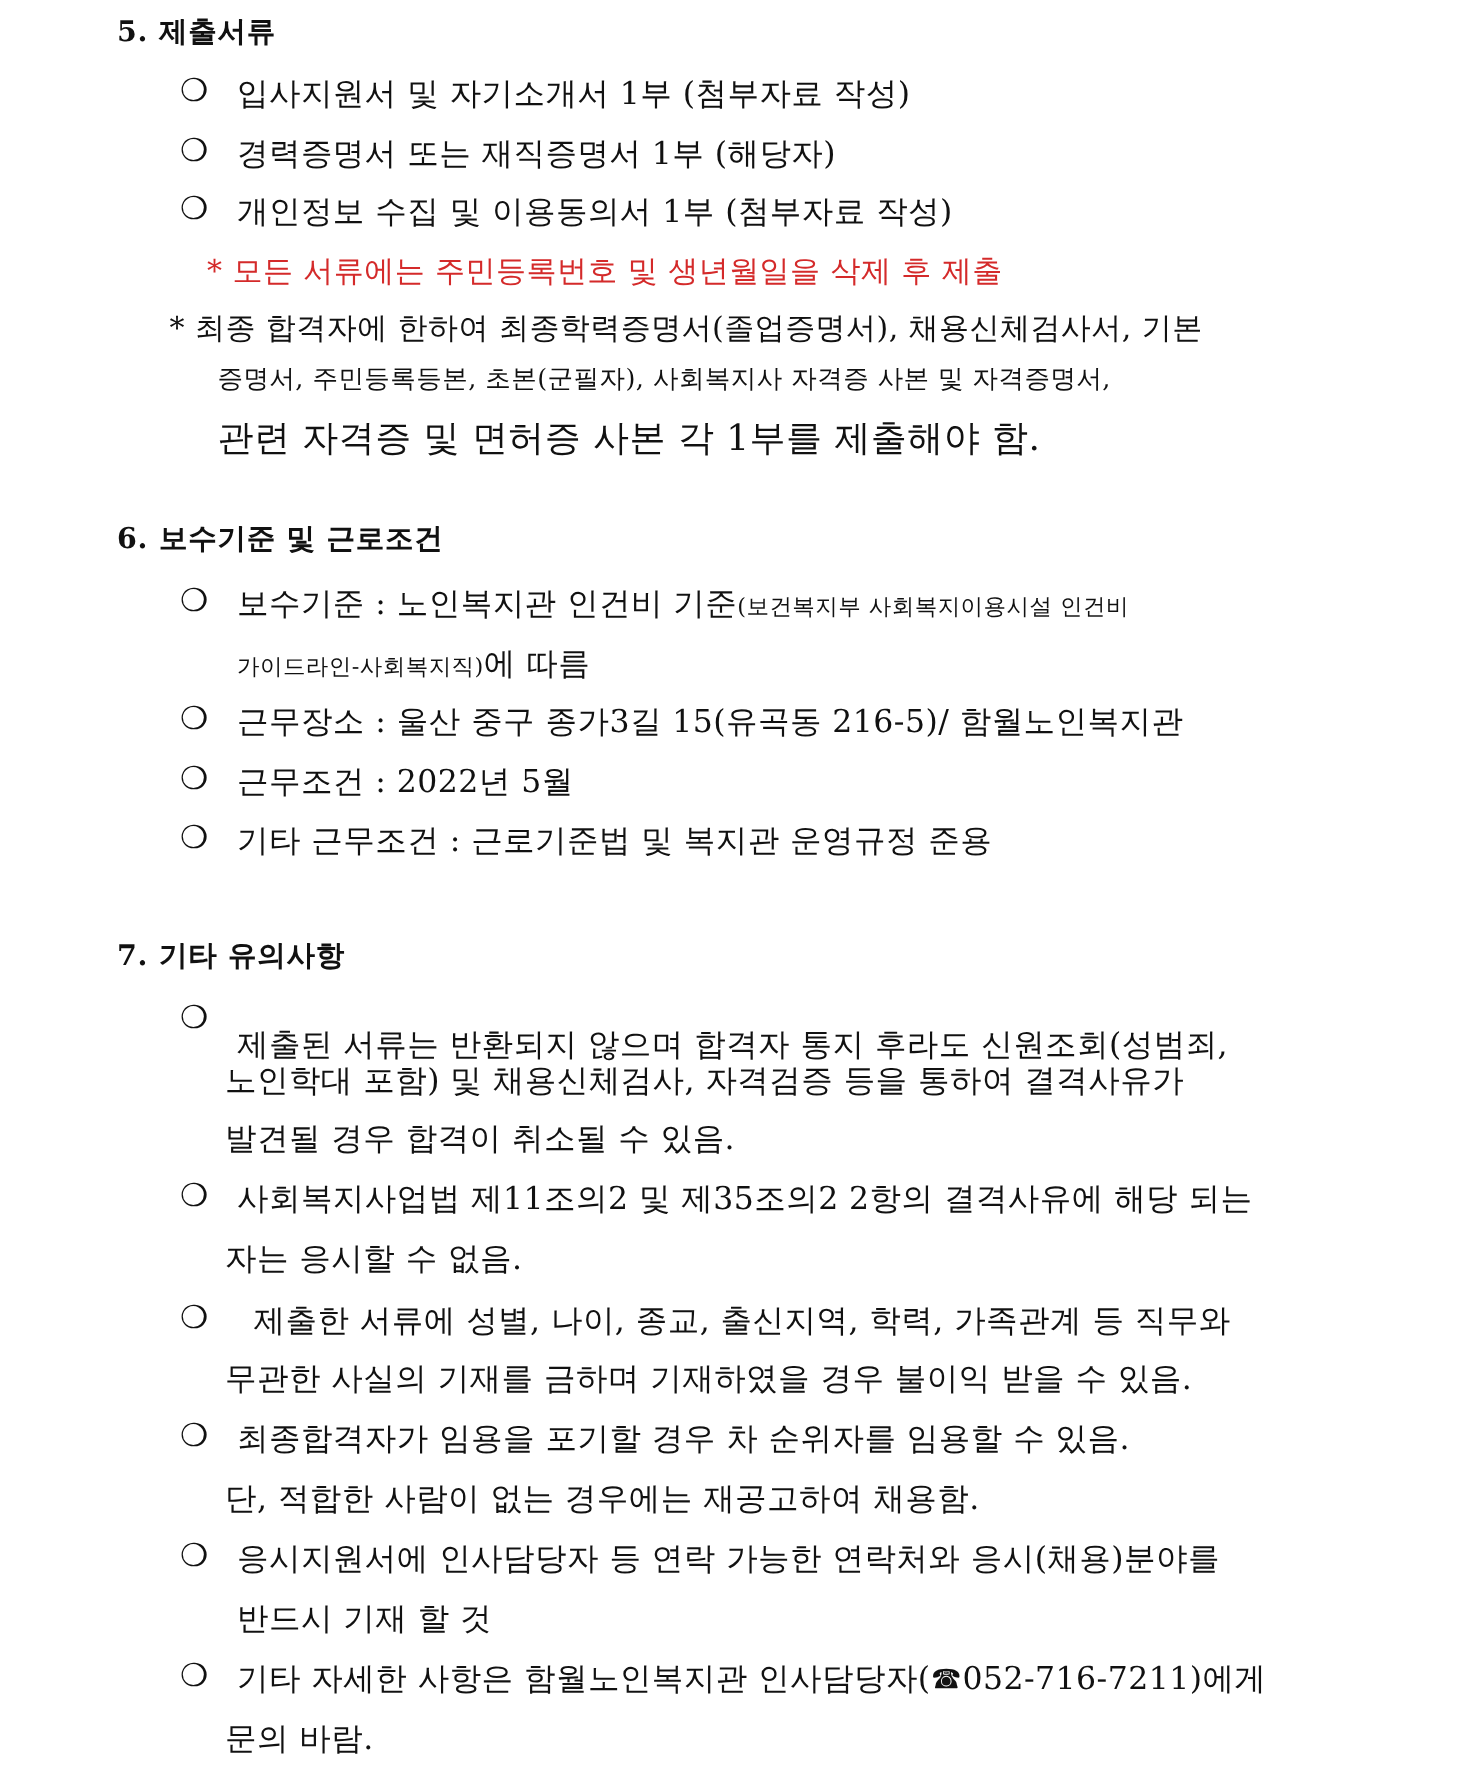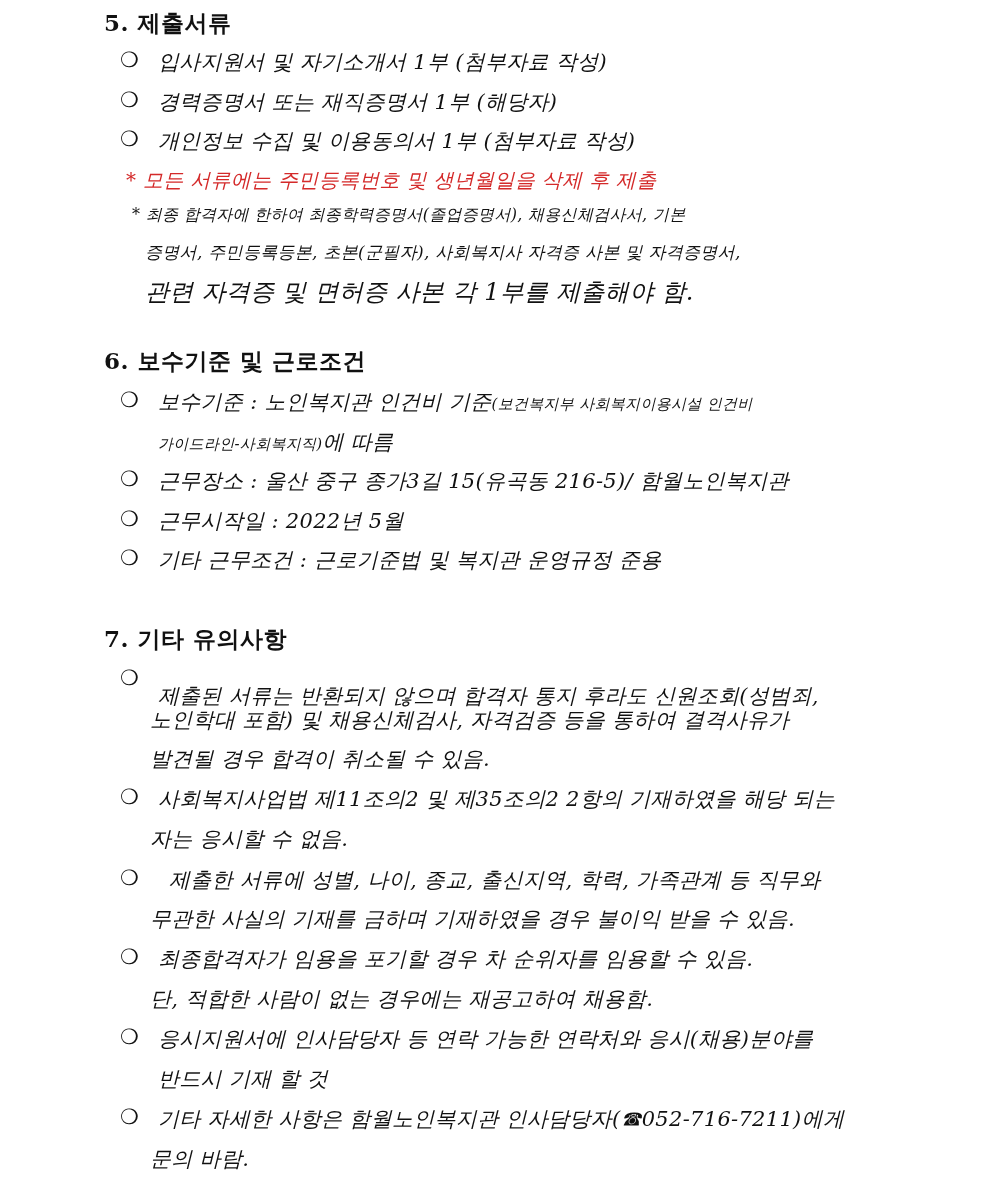--- a/index.html
+++ b/index.html
@@ -3,83 +3,82 @@
   <meta charset="utf-8">
   <style>
     html, body { margin: 0; padding: 0; background: #ffffff; }
     body {
       width: 984px; height: 1183px; position: relative; overflow: hidden;
       font-family: "DejaVu Serif", "Liberation Serif", serif;
       color: #111111;
     }
     .doc { position: absolute; left: 0; top: 0; width: 984px; }
     .sec-title {
-      position: absolute; left: 104px;
-      font-size: 23px; font-weight: bold; letter-spacing: 0.5px;
+      position: absolute; left: 78px;
+      font-size: 19px; font-weight: bold; letter-spacing: 0.5px;
       white-space: nowrap;
     }
     .line {
       position: absolute; font-size: 21px; white-space: nowrap;
       letter-spacing: 0.3px;
-      font-style: italic;
     }
     .bullet { position: absolute; left: 120px; font-size: 21px; }
-    .red { color: #d42a2a; }
+    .red { color: #d42a2a; margin-left: 12px; }
     .small { font-size: 15px; }
   </style>
 </head>
 <body>
 
 <div class="doc">
 
   <div class="sec-title" style="top:8px">5. 제출서류</div>
 
   <span class="bullet" style="top:48px">❍</span>
   <div class="line" style="left:158px;top:48px">입사지원서 및 자기소개서 1부 (첨부자료 작성)</div>
 
   <span class="bullet" style="top:88px">❍</span>
   <div class="line" style="left:158px;top:88px">경력증명서 또는 재직증명서 1부 (해당자)</div>
 
   <span class="bullet" style="top:127px">❍</span>
   <div class="line" style="left:158px;top:127px">개인정보 수집 및 이용동의서 1부 (첨부자료 작성)</div>
 
   <div class="line red" style="left:126px;top:167px;font-size:20px">* 모든 서류에는 주민등록번호 및 생년월일을 삭제 후 제출</div>
 
-  <div class="line" style="left:132px;top:205px;font-size:16px">* 최종 합격자에 한하여 최종학력증명서(졸업증명서), 채용신체검사서, 기본</div>
+  <div class="line" style="left:113px;top:205px;font-size:20px">* 최종 합격자에 한하여 최종학력증명서(졸업증명서), 채용신체검사서, 기본</div>
   <div class="line" style="left:145px;top:241px;font-size:17px">증명서, 주민등록등본, 초본(군필자), 사회복지사 자격증 사본 및 자격증명서,</div>
   <div class="line" style="left:145px;top:276px;font-size:24px">관련 자격증 및 면허증 사본 각 1부를 제출해야 함.</div>
 
   <div class="sec-title" style="top:346px">6. 보수기준 및 근로조건</div>
 
   <span class="bullet" style="top:388px">❍</span>
   <div class="line" style="left:158px;top:388px">
     <span>보수기준 : 노인복지관 인건비 기준</span><span class="small">(보건복지부 사회복지이용시설 인건비</span>
   </div>
   <div class="line" style="left:158px;top:428px">
     <span class="small">가이드라인-사회복지직)</span><span>에 따름</span>
   </div>
 
   <span class="bullet" style="top:467px">❍</span>
   <div class="line" style="left:158px;top:467px">근무장소 : 울산 중구 종가3길 15(유곡동 216-5)/ 함월노인복지관</div>
 
   <span class="bullet" style="top:507px">❍</span>
-  <div class="line" style="left:158px;top:507px">근무시작일 : 2022년 5월</div>
+  <div class="line" style="left:158px;top:507px">근무조건 : 2022년 5월</div>
 
   <span class="bullet" style="top:546px">❍</span>
   <div class="line" style="left:158px;top:546px">기타 근무조건 : 근로기준법 및 복지관 운영규정 준용</div>
 
   <div class="sec-title" style="top:624px">7. 기타 유의사항</div>
 
   <span class="bullet" style="top:666px">❍</span>
   <div class="line" style="left:158px;top:682px">제출된 서류는 반환되지 않으며 합격자 통지 후라도 신원조회(성범죄,</div>
   <div class="line" style="left:150px;top:706px">노인학대 포함) 및 채용신체검사, 자격검증 등을 통하여 결격사유가</div>
   <div class="line" style="left:150px;top:745px">발견될 경우 합격이 취소될 수 있음.</div>
 
   <span class="bullet" style="top:785px">❍</span>
-  <div class="line" style="left:158px;top:785px">사회복지사업법 제11조의2 및 제35조의2 2항의 기재하였을 해당 되는</div>
+  <div class="line" style="left:158px;top:785px">사회복지사업법 제11조의2 및 제35조의2 2항의 결격사유에 해당 되는</div>
   <div class="line" style="left:150px;top:825px">자는 응시할 수 없음.</div>
 
   <span class="bullet" style="top:866px">❍</span>
   <div class="line" style="left:169px;top:866px">제출한 서류에 성별, 나이, 종교, 출신지역, 학력, 가족관계 등 직무와</div>
   <div class="line" style="left:150px;top:905px">무관한 사실의 기재를 금하며 기재하였을 경우 불이익 받을 수 있음.</div>
 
   <span class="bullet" style="top:945px">❍</span>
   <div class="line" style="left:158px;top:945px">최종합격자가 임용을 포기할 경우 차 순위자를 임용할 수 있음.</div>
   <div class="line" style="left:150px;top:985px">단, 적합한 사람이 없는 경우에는 재공고하여 채용함.</div>
 

